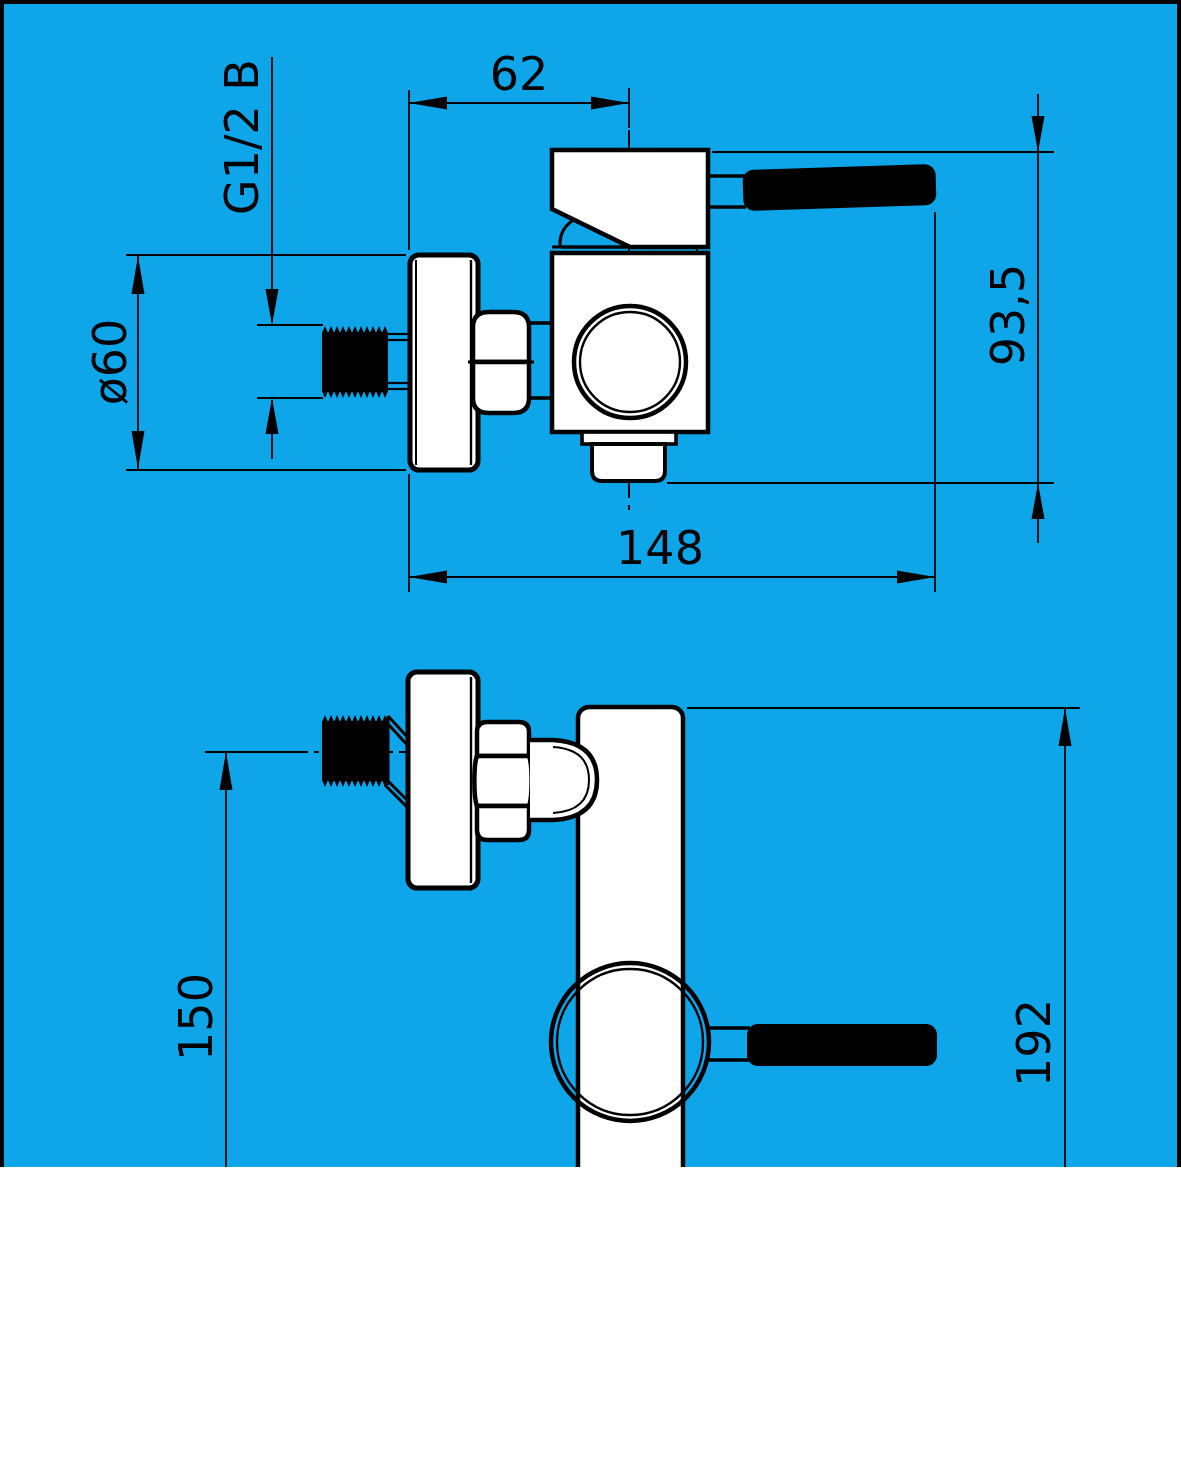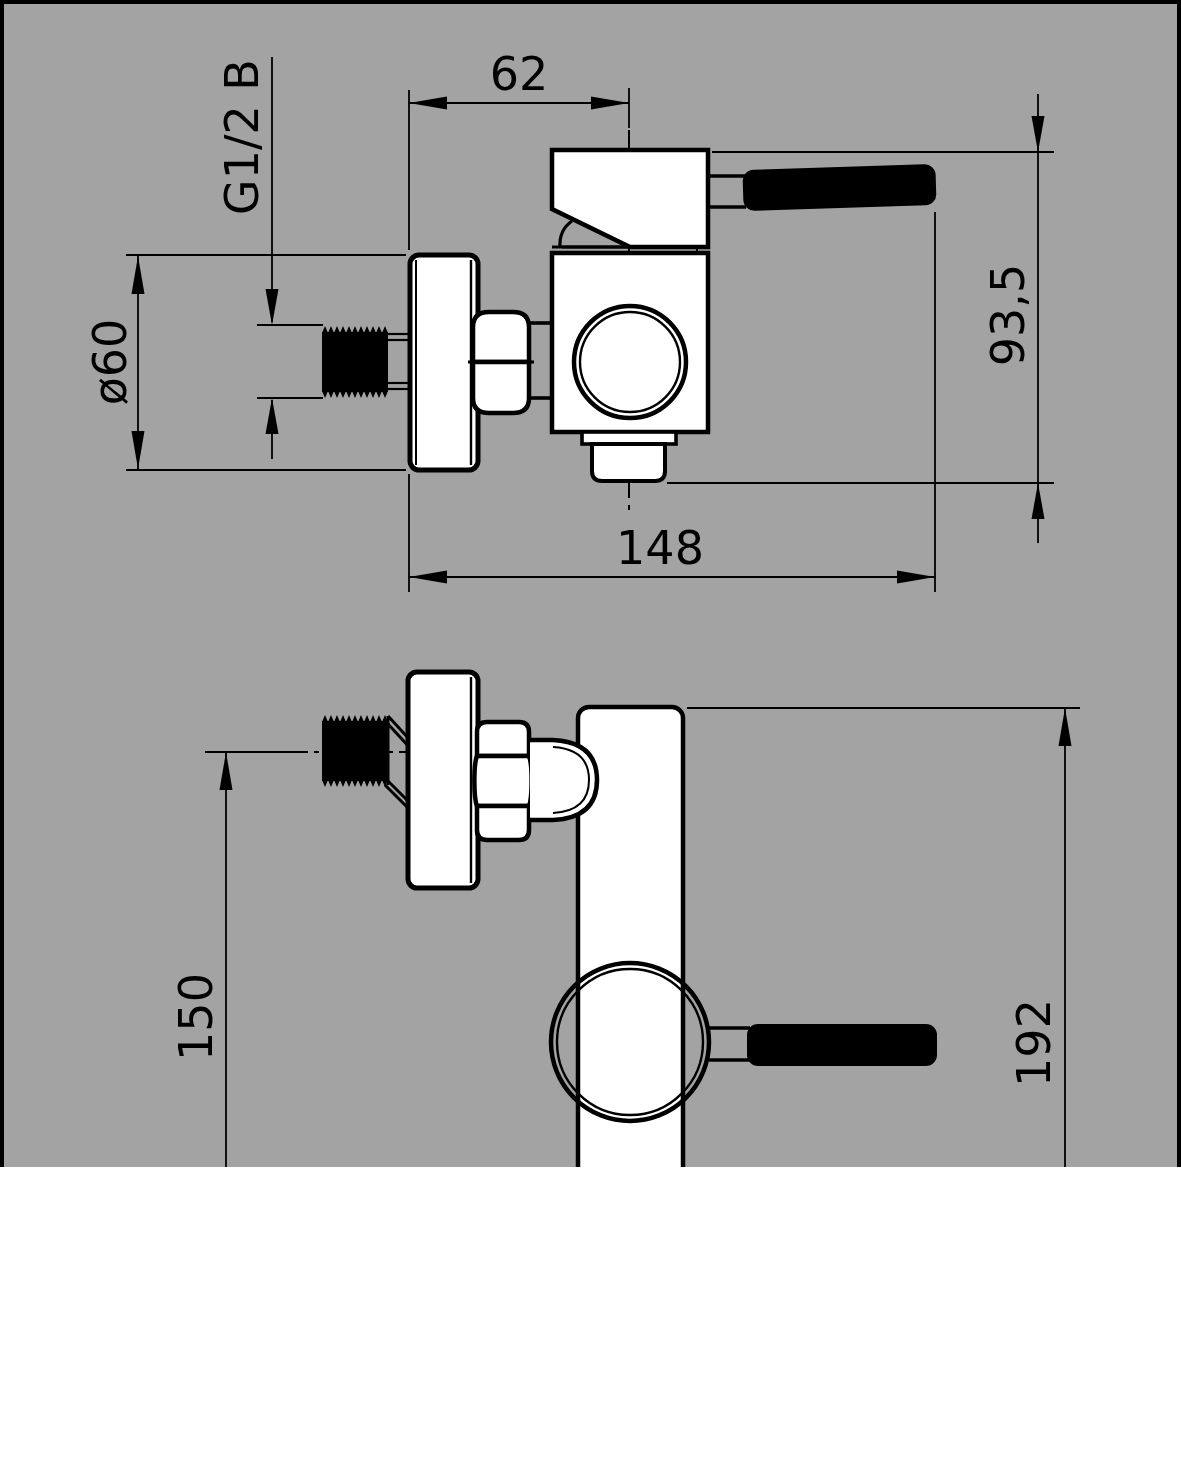--- a/index.html
+++ b/index.html
@@ -1,16 +1,16 @@
 <!DOCTYPE html>
 <html><head>
 <meta charset="utf-8">
 <style>
   html,body{margin:0;padding:0;background:#fff;}
-  .stage{width:1181px;height:1167px;position:relative;background:#a3a3a3;}
+  .stage{width:1181px;height:1167px;position:relative;background:#0ea5e9;}
   svg{display:block;}
   text{font-family:"DejaVu Sans","Liberation Sans",sans-serif;fill:#000;}
   .dim-text{font-size:46px;}
 </style>
 </head>
 <body>
 
 <div class="stage">
 <svg width="1181" height="1476" viewBox="0 0 1181 1476">
 

